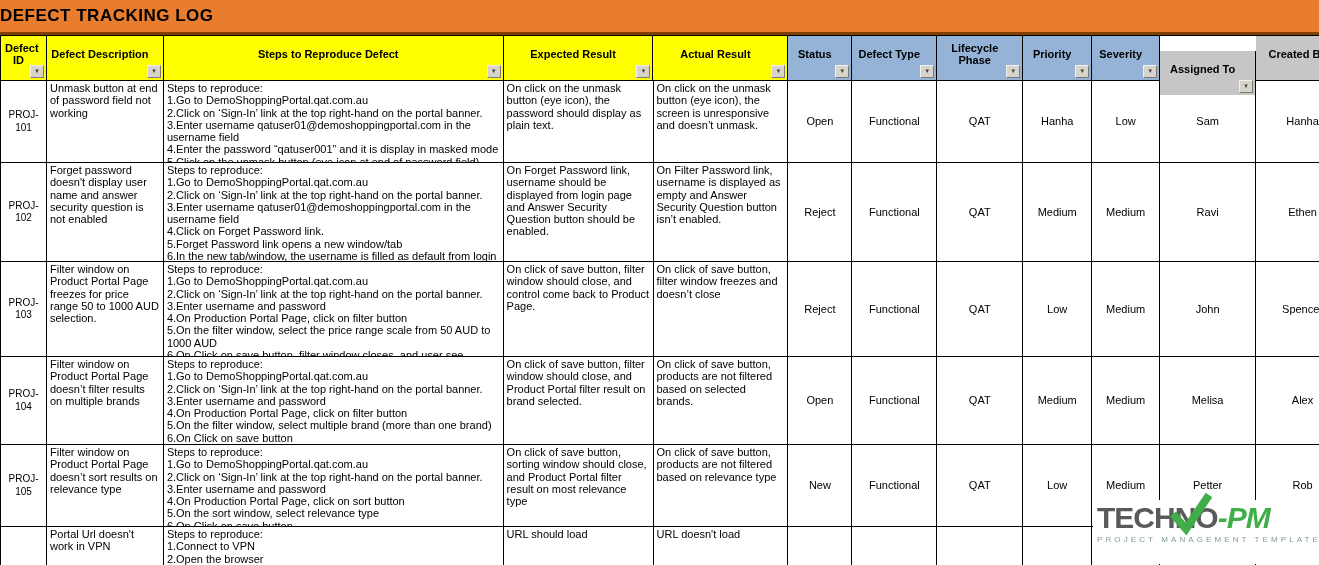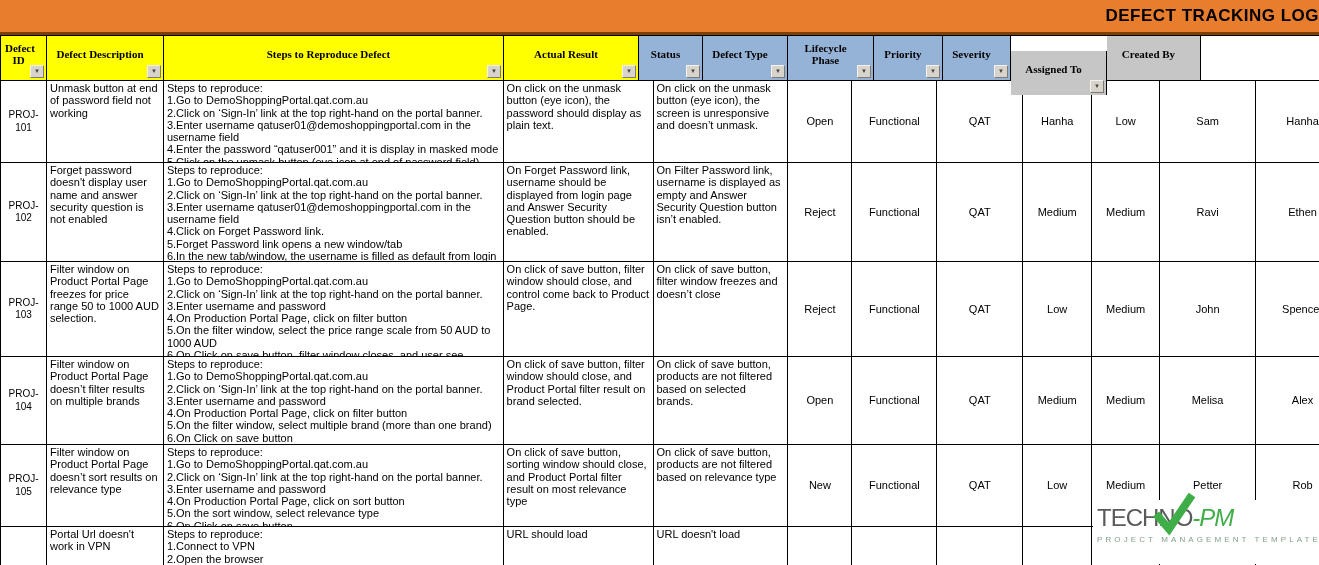--- a/index.html
+++ b/index.html
@@ -5,39 +5,38 @@
   * { margin:0; padding:0; box-sizing:border-box; }
   body { background:#ffffff; font-family:"Liberation Sans", sans-serif; }
   .stage {
     position:relative; width:1319px; height:565px; overflow:hidden;
     background:#ffffff; color:#000;
   }
   
   .banner {
     width:1319px; height:35px; background:#E87D2E;
     border-bottom:3px solid #7F3F00;
-    display:flex; align-items:center; justify-content:flex-end;
+    display:flex; align-items:center; justify-content:flex-start;
   }
   .banner h1 {
     font-size:17px; font-weight:700; letter-spacing:.5px; color:#000;
   }
   
   .grid { width:1350px; border-left:1px solid #000; }
   .thead {
     display:flex; height:46px;
     border-top:1px solid #000; border-bottom:1px solid #000;
     background:#fff;
   }
   .th {
     position:relative; height:100%;
     border-right:1px solid #000;
     display:flex; align-items:center; justify-content:center;
     text-align:center; font-weight:700; font-size:11px; line-height:12px;
     padding:2px 14px 10px 4px;
-    font-family:Liberation Serif, serif;
   }
   .th .th-label { width:100%; }
   .g-yellow { background:#FFFF00; }
   .g-blue   { background:#95B3D7; }
   .g-gray   { background:#C6C6C6; }
   .filter-btn {
     position:absolute; right:2px; bottom:2px;
     width:14px; height:13px;
     background:#D8D4CC;
     border:1px solid; border-color:#F4F2EE #7E7A74 #7E7A74 #F4F2EE;
@@ -56,21 +55,21 @@
     display:flex; align-items:center; justify-content:center;
     text-align:center; white-space:normal;
   }
   .td-id { font-size:10px; padding:1px 0; }
   
   .logo {
     position:absolute; left:1093px; top:500px; width:226px; height:64px;
     background:#fff; z-index:5; padding:2px 0 0 4px;
   }
   .logo-main {
-    position:relative; font-size:24px; font-weight:400; letter-spacing:-1px;
+    position:relative; font-size:30px; font-weight:700; letter-spacing:-1px;
     color:#595A5C; line-height:32px; white-space:nowrap;
   }
   .lg-accent { color:#3FAE49; font-style:italic; }
   .lg-n { position:relative; display:inline-block; }
   .check-svg {
     position:absolute; left:-6px; top:-12px; width:44px; height:46px;
     pointer-events:none;
   }
   .logo-sub {
     font-size:8px; letter-spacing:3.1px; color:#84A08A;
@@ -91,20 +90,24 @@
         <div class="th g-yellow" style="width: 46px;">
           <span class="th-label">Defect ID</span>
           <span class="filter-btn">▼</span>
         </div>
         <div class="th g-yellow" style="width: 117px;">
           <span class="th-label">Defect Description</span>
           <span class="filter-btn">▼</span>
         </div>
         <div class="th g-yellow" style="width: 340px;">
           <span class="th-label">Steps to Reproduce Defect</span>
+          <span class="filter-btn">▼</span>
+        </div>
+        <div class="th g-yellow" style="width: 150px;">
+          <span class="th-label">Expected Result</span>
           <span class="filter-btn">▼</span>
         </div>
         <div class="th g-yellow" style="width: 135px;">
           <span class="th-label">Actual Result</span>
           <span class="filter-btn">▼</span>
         </div>
         <div class="th g-blue" style="width: 64px;">
           <span class="th-label">Status</span>
           <span class="filter-btn">▼</span>
         </div>

